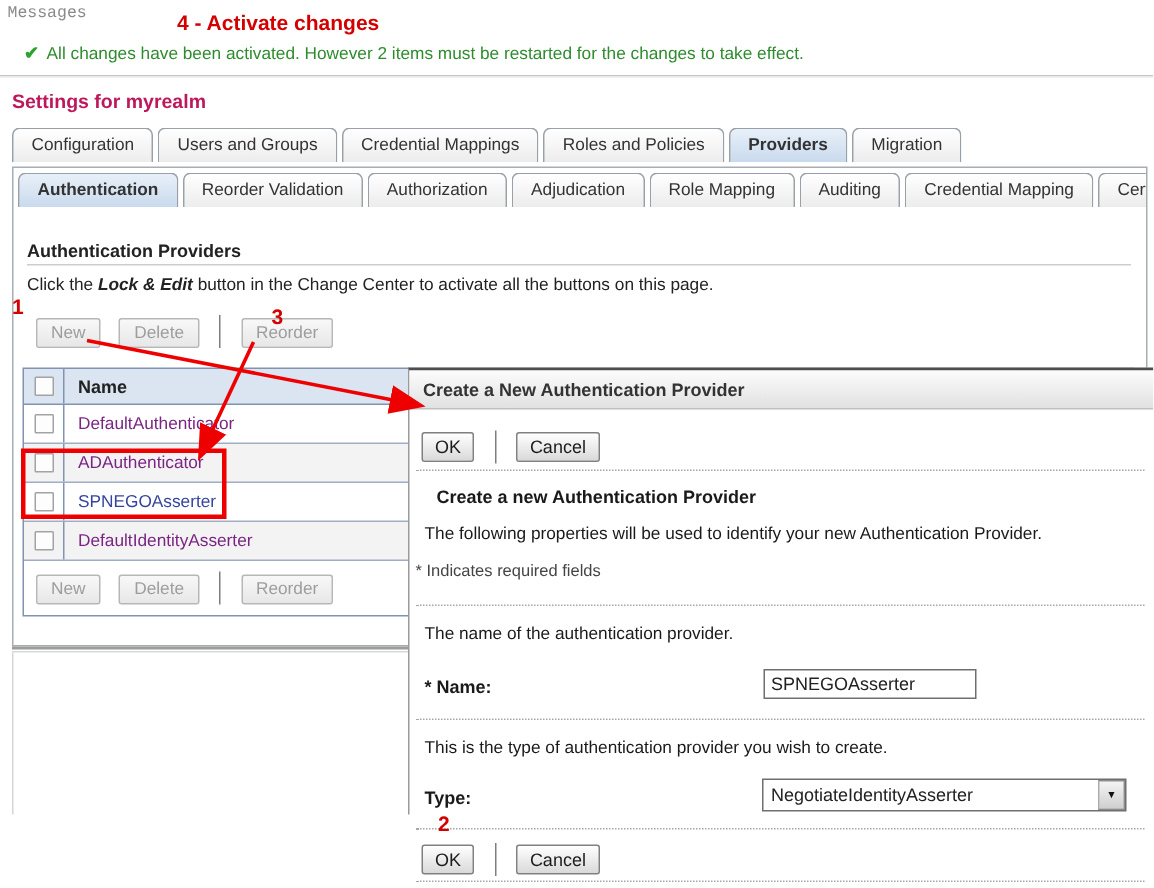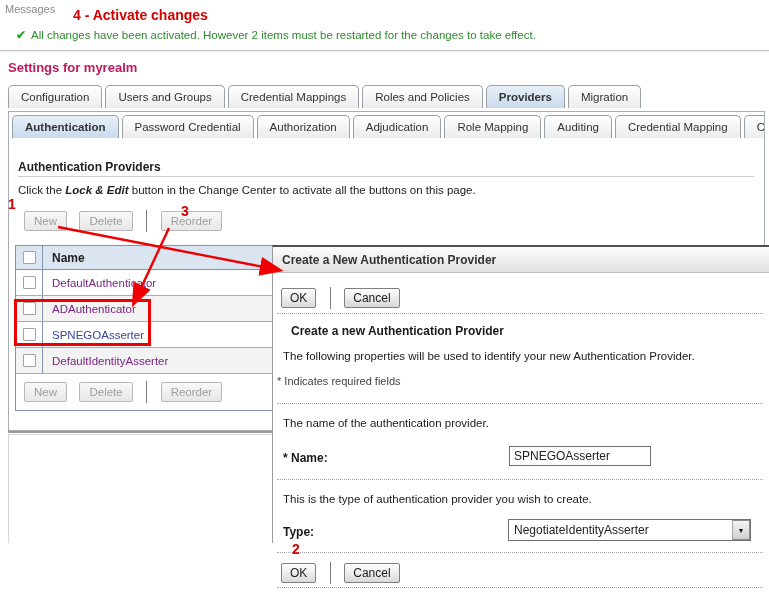--- a/index.html
+++ b/index.html
@@ -2,21 +2,21 @@
 <html><head>
 <meta charset="utf-8">
 <style>
   * { margin:0; padding:0; box-sizing:border-box; }
   html,body { width:769px; height:592px; background:#fff; font-family:"Liberation Sans", sans-serif; color:#1a1a1a; }
   #stage { position:relative; width:769px; height:592px; overflow:hidden; background:#fff; }
 
   .abs { position:absolute; }
 
   
-  #messages-label { left:5px; top:3px; font-size:11px; color:#8a8a8a; }
+  #messages-label { left:5px; top:3px; font-size:11px; color:#8a8a8a;font-family:Liberation Mono, monospace; }
   #step4 { left:73px; top:7px; font-size:14px; font-weight:bold; color:#d40000; }
   #status-row { left:16px; top:28px; font-size:11.5px; color:#2e8c2e; }
   #status-row .check { color:#2fa32f; font-weight:bold; margin-right:5px; font-size:12px; }
   #hr1 { left:0; top:50px; width:769px; border-top:1px solid #c3c6ca; border-bottom:1px solid #eef0f2; height:2px; }
 
   #page-title { left:8px; top:60px; font-size:13px; font-weight:bold; color:#be185d; }
 
   
   .tabrow { display:flex; gap:3px; align-items:flex-end; white-space:nowrap; }
   .tab { font-size:11.5px; color:#333; padding:5px 12px 5px 12px; border:1px solid #9aa0a8; border-bottom:none;
@@ -93,42 +93,42 @@
   #ann-2 { left:292px; top:541px; }
   #red-rect { position:absolute; left:14px; top:299px; width:137px; height:47px; border:3px solid #ee0000; z-index:9; }
   #arrow-svg { position:absolute; left:0; top:0; width:769px; height:592px; z-index:10; pointer-events:none; }
 </style>
 </head>
 <body>
 
 <div id="stage">
 
   <div class="abs" id="messages-label">Messages</div>
-  <div class="abs ann-num" id="step4" style="position:absolute;">4 - Activate changes</div>
+  <div class="abs ann-num" id="step4" style="position:absolute;margin-left:45px;">4 - Activate changes</div>
   <div class="abs" id="status-row">
     <span class="check">✔</span><span>All changes have been activated. However 2 items must be restarted for the changes to take effect.</span>
   </div>
   <div class="abs" id="hr1"></div>
 
   <div class="abs" id="page-title">Settings for myrealm</div>
 
   <div class="abs tabrow" id="tabs1">
     <div class="tab">Configuration</div>
     <div class="tab">Users and Groups</div>
     <div class="tab">Credential Mappings</div>
     <div class="tab">Roles and Policies</div>
     <div class="tab sel">Providers</div>
     <div class="tab">Migration</div>
   </div>
 
   <div class="abs" id="content-box"></div>
 
   <div class="abs tabrow" id="tabs2">
     <div class="tab sel">Authentication</div>
-    <div class="tab">Password Credential</div>
+    <div class="tab">Reorder Validation</div>
     <div class="tab">Authorization</div>
     <div class="tab">Adjudication</div>
     <div class="tab">Role Mapping</div>
     <div class="tab">Auditing</div>
     <div class="tab">Credential Mapping</div>
     <div class="tab">Certification Path</div>
 
   </div>
 
   <div class="abs" id="sec-heading">Authentication Providers</div>

